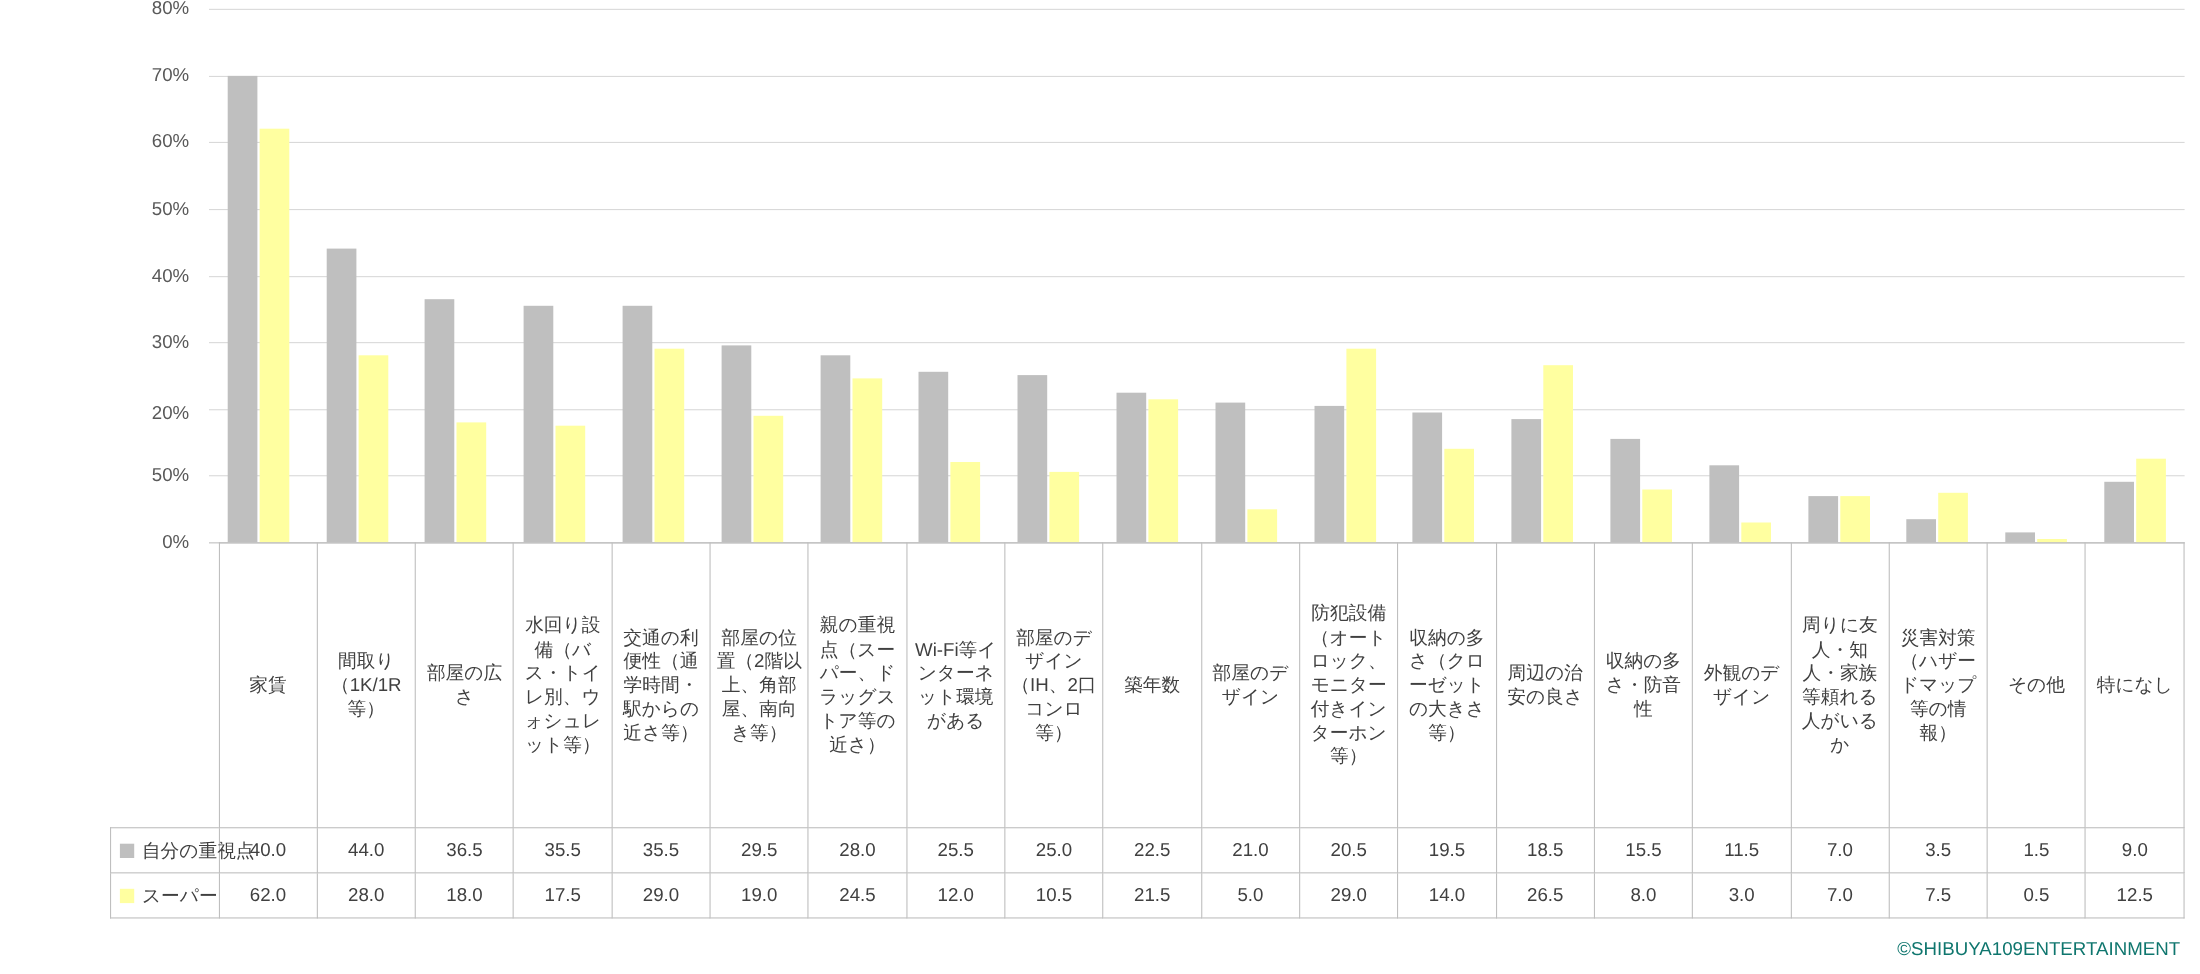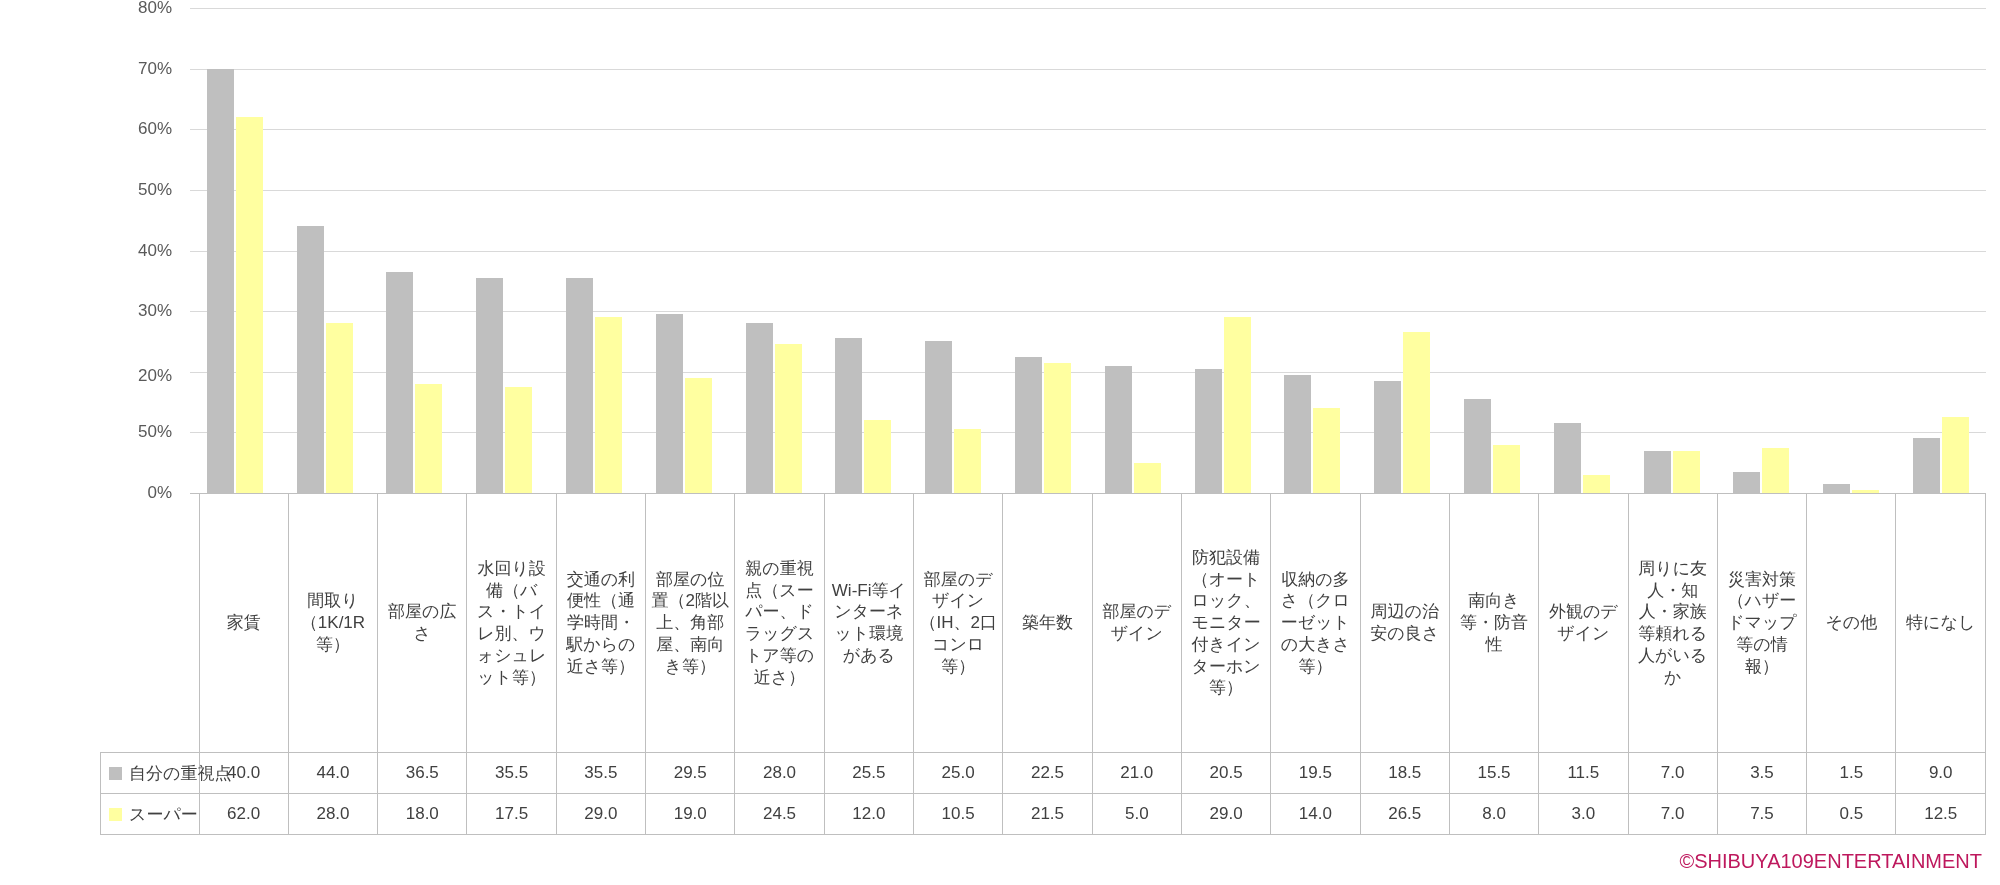--- a/index.html
+++ b/index.html
@@ -135,22 +135,22 @@
   .sw-parent { background: #ffffa0; }
   .data-row td {
     height: 32px;
     text-align: center;
     vertical-align: middle;
   }
   #credit {
     position: absolute;
     right: 18px;
     bottom: 12px;
-    font-size: 20px;
-    color: #be185d;
+    font-size: 17px;
+    color: #0f766e;
     white-space: nowrap;
   }
 </style>
 </head>
 <body>
 
 <div id="root">
 
   <div id="plot-wrap">
     <div id="y-axis">
@@ -271,21 +271,21 @@
             <td>交通の利便性（通学時間・駅からの近さ等）</td>
             <td>部屋の位置（2階以上、角部屋、南向き等）</td>
             <td>親の重視点（スーパー、ドラッグストア等の近さ）</td>
             <td>Wi-Fi等インターネット環境がある</td>
             <td>部屋のデザイン（IH、2口コンロ等）</td>
             <td>築年数</td>
             <td>部屋のデザイン</td>
             <td>防犯設備（オートロック、モニター付きインターホン等）</td>
             <td>収納の多さ（クローゼットの大きさ等）</td>
             <td>周辺の治安の良さ</td>
-            <td>南向き等・防音性</td>
+            <td>収納の多さ・防音性</td>
             <td>外観のデザイン</td>
             <td>周りに友人・知人・家族等頼れる人がいるか</td>
             <td>災害対策（ハザードマップ等の情報）</td>
             <td>その他</td>
             <td>特になし</td>
           </tr>
         <tr class="data-row">
           <td class="legend-cell">
             <span class="legend-swatch sw-self"></span><span>自分の重視点</span>
           </td>

